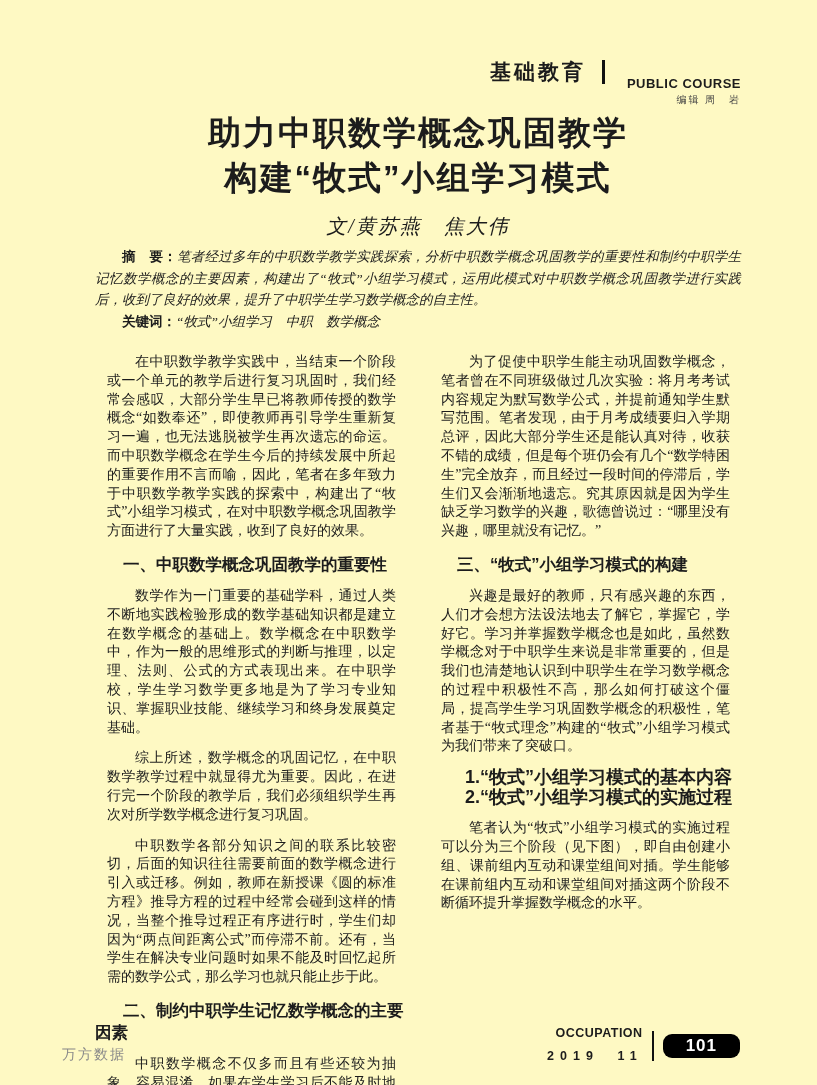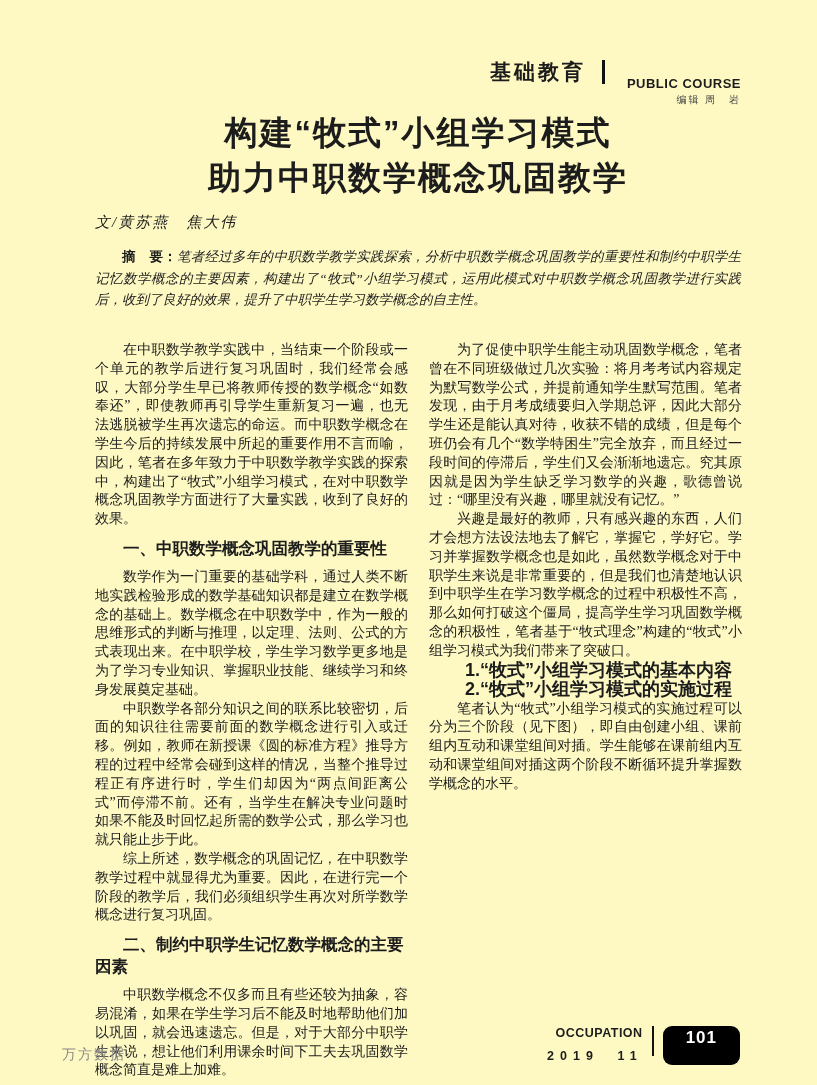--- a/index.html
+++ b/index.html
@@ -60,21 +60,22 @@
     font-weight: bold;
     font-size: 33px;
     line-height: 45px;
     letter-spacing: 2px;
   }
   .byline {
     position: absolute;
     top: 213px;
     left: 95px;
     width: 646px;
-    font-size: 15px;
+    text-align: center;
+    font-size: 20px;
     font-style: italic;
     letter-spacing: 2px;
   }
 
   
   .abstract {
     position: absolute;
     top: 246px;
     left: 95px;
     width: 646px;
@@ -91,21 +92,21 @@
   .col {
     position: absolute;
     top: 341px;
     width: 313px;
     font-size: 14px;
     line-height: 18.8px;
     text-align: justify;
   }
   .col-left  { left: 95px; }
   .col-right { left: 429px; }
-  .col p { text-indent: 2em; margin: 0; }
+  .col p { text-indent: 2em; margin: 12px; }
   .sec-heading {
     font-family: "Liberation Sans", "DejaVu Sans", sans-serif;
     font-weight: bold;
     font-size: 16.5px;
     line-height: 22px;
     margin: 8px 0 9px 0;
     text-indent: 1.7em;
     text-align: left;
   }
   .sub-heading {
@@ -116,20 +117,21 @@
     text-indent: 2em;
     text-align: left;
   }
 
   
   .footer-right {
     position: absolute;
     top: 1026px;
     right: 77px;
     display: flex;
+    align-items: center;
     gap: 9px;
     font-family: "Liberation Sans", "DejaVu Sans", sans-serif;
   }
   .journal-block { text-align: right; }
   .journal-name {
     font-size: 12.5px;
     font-weight: bold;
     letter-spacing: 0.5px;
   }
   .issue-line {
@@ -166,42 +168,44 @@
   <div class="header">
     <span class="section-label">基础教育</span>
     <span class="header-divider"></span>
     <span class="course-block">
       <span class="course-label" style="display:block">PUBLIC COURSE</span>
       <span class="editor-line" style="display:block">编辑 周　岩</span>
     </span>
   </div>
 
   <div class="title-block">
+    <div>助力中职数学概念巩固教学</div>
     <div>构建“牧式”小组学习模式</div>
-    <div>助力中职数学概念巩固教学</div>
   </div>
 
   <div class="byline">文/黄苏燕　焦大伟</div>
 
   <div class="abstract">
     <p><span class="bold-label">摘　要：</span><span>笔者经过多年的中职数学教学实践探索，分析中职数学概念巩固教学的重要性和制约中职学生记忆数学概念的主要因素，构建出了“牧式”小组学习模式，运用此模式对中职数学概念巩固教学进行实践后，收到了良好的效果，提升了中职学生学习数学概念的自主性。</span></p>
+    <p class="kw-line"><span class="bold-label">关键词：</span><span>“牧式”小组学习　中职　数学概念</span></p>
   </div>
 
   <div class="col col-left">
     <p>在中职数学教学实践中，当结束一个阶段或一个单元的教学后进行复习巩固时，我们经常会感叹，大部分学生早已将教师传授的数学概念“如数奉还”，即使教师再引导学生重新复习一遍，也无法逃脱被学生再次遗忘的命运。而中职数学概念在学生今后的持续发展中所起的重要作用不言而喻，因此，笔者在多年致力于中职数学教学实践的探索中，构建出了“牧式”小组学习模式，在对中职数学概念巩固教学方面进行了大量实践，收到了良好的效果。</p>
     <div class="sec-heading">一、中职数学概念巩固教学的重要性</div>
     <p>数学作为一门重要的基础学科，通过人类不断地实践检验形成的数学基础知识都是建立在数学概念的基础上。数学概念在中职数学中，作为一般的思维形式的判断与推理，以定理、法则、公式的方式表现出来。在中职学校，学生学习数学更多地是为了学习专业知识、掌握职业技能、继续学习和终身发展奠定基础。</p>
+    <p>综上所述，数学概念的巩固记忆，在中职数学教学过程中就显得尤为重要。因此，在进行完一个阶段的教学后，我们必须组织学生再次对所学数学概念进行复习巩固。</p>
     <p>中职数学各部分知识之间的联系比较密切，后面的知识往往需要前面的数学概念进行引入或迁移。例如，教师在新授课《圆的标准方程》推导方程的过程中经常会碰到这样的情况，当整个推导过程正有序进行时，学生们却因为“两点间距离公式”而停滞不前。还有，当学生在解决专业问题时如果不能及时回忆起所需的数学公式，那么学习也就只能止步于此。</p>
-    <p>综上所述，数学概念的巩固记忆，在中职数学教学过程中就显得尤为重要。因此，在进行完一个阶段的教学后，我们必须组织学生再次对所学数学概念进行复习巩固。</p>
     <div class="sec-heading">二、制约中职学生记忆数学概念的主要因素</div>
     <p>中职数学概念不仅多而且有些还较为抽象，容易混淆，如果在学生学习后不能及时地帮助他们加以巩固，就会迅速遗忘。但是，对于大部分中职学生来说，想让他们利用课余时间下工夫去巩固数学概念简直是难上加难。</p>
   </div>
 
   <div class="col col-right">
     <p>为了促使中职学生能主动巩固数学概念，笔者曾在不同班级做过几次实验：将月考考试内容规定为默写数学公式，并提前通知学生默写范围。笔者发现，由于月考成绩要归入学期总评，因此大部分学生还是能认真对待，收获不错的成绩，但是每个班仍会有几个“数学特困生”完全放弃，而且经过一段时间的停滞后，学生们又会渐渐地遗忘。究其原因就是因为学生缺乏学习数学的兴趣，歌德曾说过：“哪里没有兴趣，哪里就没有记忆。”</p>
+    <div class="sec-heading">三、“牧式”小组学习模式的构建</div>
     <p>兴趣是最好的教师，只有感兴趣的东西，人们才会想方法设法地去了解它，掌握它，学好它。学习并掌握数学概念也是如此，虽然数学概念对于中职学生来说是非常重要的，但是我们也清楚地认识到中职学生在学习数学概念的过程中积极性不高，那么如何打破这个僵局，提高学生学习巩固数学概念的积极性，笔者基于“牧式理念”构建的“牧式”小组学习模式为我们带来了突破口。</p>
     <div class="sub-heading">1.“牧式”小组学习模式的基本内容</div>
     <div class="sub-heading">2.“牧式”小组学习模式的实施过程</div>
     <p>笔者认为“牧式”小组学习模式的实施过程可以分为三个阶段（见下图），即自由创建小组、课前组内互动和课堂组间对插。学生能够在课前组内互动和课堂组间对插这两个阶段不断循环提升掌握数学概念的水平。</p>
   </div>
 
   <div class="footer-right">
     <div class="journal-block">
       <div class="journal-name">OCCUPATION</div>
       <div class="issue-line">2019　11</div>

